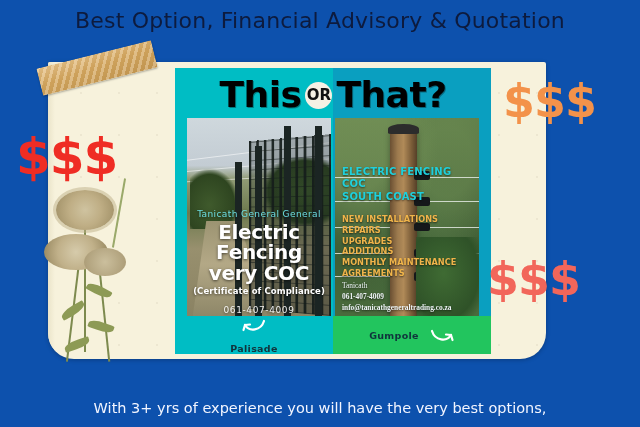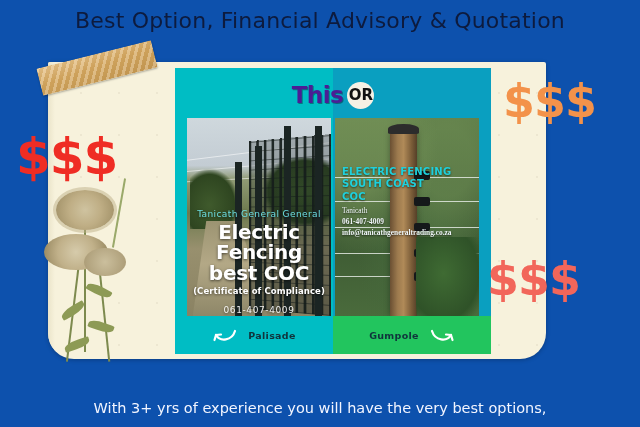--- a/index.html
+++ b/index.html
@@ -96,21 +96,21 @@
   }
   .poster .half-right-bg{
     position:absolute;right:0;top:0;width:50%;height:100%;background:#0a9fc0;
   }
   .poster-head{
     position:absolute;left:0;right:0;top:11px;height:32px;z-index:3;
     display:flex;align-items:center;justify-content:center;gap:4px;
   }
   .pt{
     font-family:"DejaVu Sans",sans-serif;
-    font-size:23px;font-weight:700;color:#4c1d95;line-height:1;
+    font-size:36px;font-weight:700;color:#000000;line-height:1;
     letter-spacing:-.5px;
     text-shadow:1px 1px 0 rgba(0,0,0,.35);
   }
   .or-badge{
     width:27px;height:27px;border-radius:50%;
     background:#f6f1e4;display:flex;align-items:center;justify-content:center;
     color:#111;font-size:15px;font-weight:700;
     font-family:"DejaVu Sans",sans-serif;
     flex:0 0 auto;
   }
@@ -185,21 +185,21 @@
        text-shadow:0 1px 2px rgba(0,0,0,.55);}
   .r-list{margin-top:10px;color:#f0b44a;font-size:8.2px;font-weight:700;line-height:1.32;
        text-shadow:0 1px 2px rgba(0,0,0,.6);}
   .r-contact{margin-top:1px;color:#eef4f6;font-size:7.4px;line-height:1.5;
        text-shadow:0 1px 2px rgba(0,0,0,.6);font-family:Liberation Serif, serif;}
   .r-contact .b{font-weight:700;}
 
   
   .labelbar{position:absolute;left:0;right:0;bottom:0;height:38px;display:flex;z-index:3;}
   .lab{flex:1;display:flex;align-items:center;justify-content:center;gap:10px;position:relative;}
-  .lab.left{background:#00bdc4;}
+  .lab.left{background:#00bdc4;flex-direction:column;}
   .lab.right{background:#22c55e;}
   .lab-txt{color:#10343c;font-size:9.5px;font-weight:700;font-family:"DejaVu Sans",sans-serif;letter-spacing:.3px;}
   .arrow{width:26px;height:16px;}
   .arrow svg{display:block;}
 </style>
 </head>
 <body>
 
 <div class="stage">
 
@@ -229,41 +229,42 @@
   <div class="money money-left">$$$</div>
   <div class="money money-tr">$$$</div>
   <div class="money money-br">$$$</div>
 
   <div class="poster">
     <div class="half-right-bg"></div>
 
     <div class="poster-head">
       <span class="pt">This</span>
       <span class="or-badge">OR</span>
+      <span class="pt">That?</span>
     </div>
 
     <div class="photos">
 
       <div class="photo ph-left">
         <div class="sky-wire w1"></div>
           <div class="sky-wire w2"></div>
           <div class="sky-wire w3"></div>
         <div class="tree"></div>
           <div class="bush"></div>
         <div class="path"></div>
         <div class="palisade"></div>
         <div class="post p1"></div>
           <div class="post p2"></div>
         <div class="post p3"></div>
           <div class="post p4"></div>
 
         <div class="ov left-ov">
           <div class="left-brand">Tanicath General General</div>
           <div class="left-title">Electric Fencing</div>
-          <div class="left-title">best COC</div>
+          <div class="left-title">very COC</div>
           <div class="left-sub">(Certificate of Compliance)</div>
           <div class="left-phone">061-407-4009</div>
 
         </div>
       </div>
 
       <div class="photo ph-right">
         <div class="canopy"></div>
         <div class="wire l" style="top:30%"></div>
           <div class="wire" style="top:30%"></div>
@@ -280,22 +281,29 @@
         <div class="insul" style="top:27%"></div>
         <div class="insul" style="top:40%"></div>
         <div class="insul" style="top:53%"></div>
         <div class="insul" style="top:66%"></div>
         <div class="insul" style="top:78%"></div>
         <div class="shrub"></div>
 
         <div class="ov right-ov">
           <div class="r-h">
             <div>ELECTRIC FENCING</div>
+            <div>COC</div>
             <div>SOUTH COAST</div>
-            <div>COC</div>
+          </div>
+          <div class="r-list">
+            <div>NEW INSTALLATIONS</div>
+            <div>REPAIRS</div>
+            <div>UPGRADES</div>
+            <div>ADDITIONS</div>
+            <div>MONTHLY MAINTENANCE AGREEMENTS</div>
           </div>
           <div class="r-contact">
             <div>Tanicath</div>
             <div class="b">061-407-4009</div>
             <div class="b">info@tanicathgeneraltrading.co.za</div>
           </div>
         </div>
       </div>
     </div>
 

